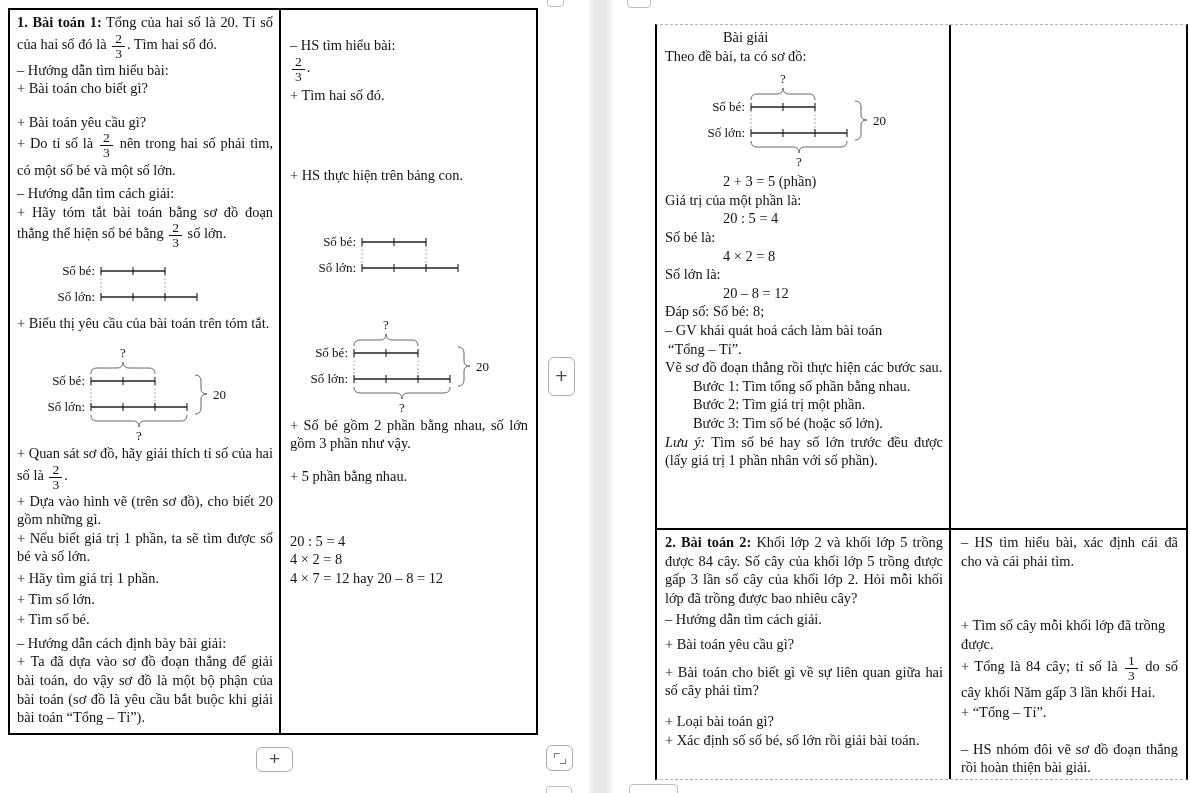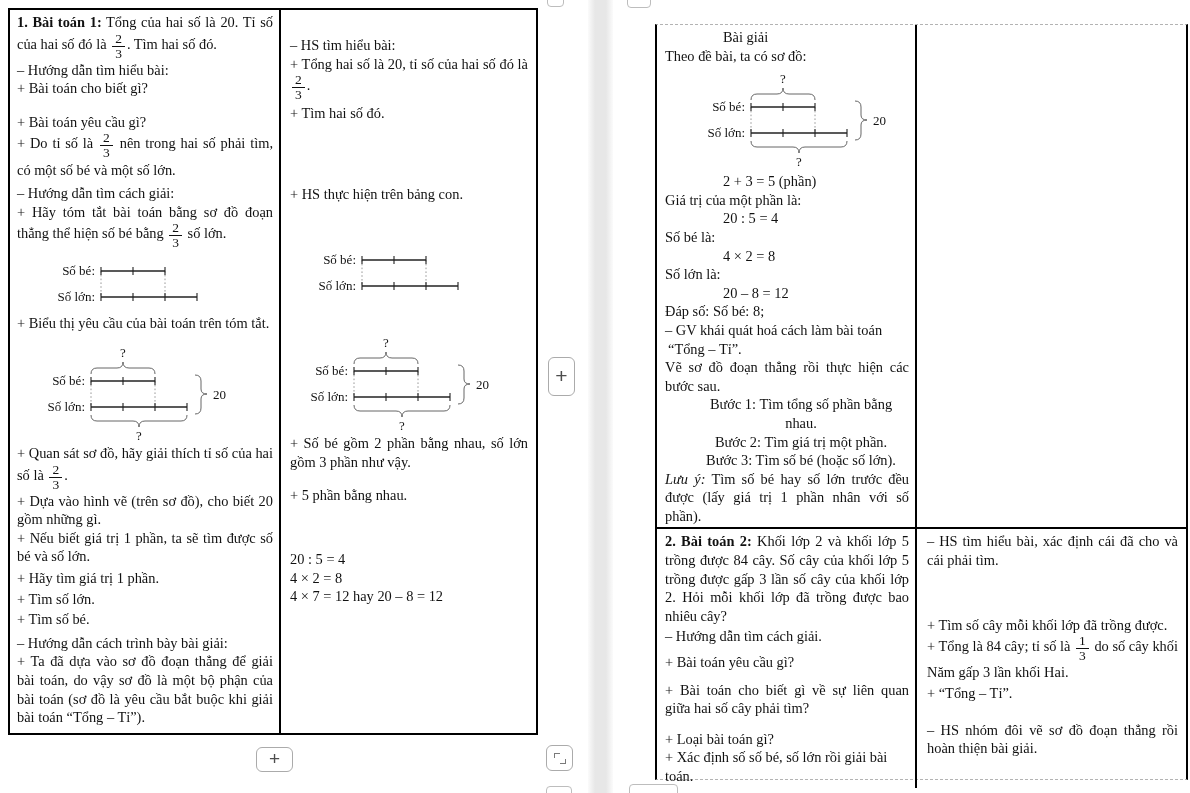--- a/index.html
+++ b/index.html
@@ -33,41 +33,41 @@
 
   
   .table2{
     position:absolute;left:42px;top:24px;width:533px;height:756px;box-sizing:border-box;
     border-left:2px solid #000;border-right:2px solid #000;
     border-top:1px dashed #b3b3b3;border-bottom:1px dashed #b3b3b3;
     display:flex;flex-direction:column;
   }
   .table2 .row1{height:529px;display:flex;box-sizing:border-box;border-bottom:2px solid #000;}
   .table2 .row2{flex:1;display:flex;box-sizing:border-box;}
-  .table2 .colL{width:260px;box-sizing:border-box;border-right:2px solid #000;
+  .table2 .colL{width:294px;box-sizing:border-box;border-right:2px solid #000;
     padding:3px 6px 2px 8px;overflow:hidden;}
   .table2 .colR{flex:1;box-sizing:border-box;padding:3px 8px 2px 10px;overflow:hidden;}
 
   
   .frac{display:inline-block;vertical-align:-9px;text-align:center;line-height:1.04;
     margin:0 2px;font-size:13.5px;}
   .frac .fn{display:block;padding:0 3px 0;border-bottom:1px solid #111;}
   .frac .fd{display:block;padding:0 3px;}
 
   
   .diagwrap{line-height:0;}
   .dline{stroke:#222;stroke-width:1.4;fill:none;}
   .tick{stroke:#222;stroke-width:1.1;fill:none;}
   .dot{stroke:#9a9a9a;stroke-width:1;stroke-dasharray:1.6,2.2;fill:none;}
   .brace{stroke:#555;stroke-width:0.9;fill:none;}
   .dlab{font-size:13px;fill:#111;font-family:"Liberation Serif",serif;}
 
   
   .ind-eq{padding-left:58px;}
-  .ind-step{padding-left:28px;text-align:center;}
+  .ind-step{padding-left:28px;}
   .ind-ans{padding-left:56px;}
   .ind-title{padding-left:58px;}
 
   
   .fbtn{
     position:absolute;background:#fff;border:1px solid #ababab;border-radius:6px;
     box-sizing:border-box;display:flex;align-items:center;justify-content:center;
     font-family:"Liberation Sans",sans-serif;color:#4d4d4d;cursor:pointer;
   }
   .btn-insert{left:548px;top:357px;width:27px;height:39px;font-size:21px;font-weight:300;}
@@ -130,27 +130,27 @@
           <text class="dlab" x="180" y="52">20</text>
         </svg>
       </div>
 
       <p class="just"><span>+ Quan sát sơ đồ, hãy giải thích tỉ số của hai số là </span><span class="frac"><span class="fn">2</span><span class="fd">3</span></span><span>.</span></p>
       <p class="just">+ Dựa vào hình vẽ (trên sơ đồ), cho biết 20 gồm những gì.</p>
       <p class="just">+ Nếu biết giá trị 1 phần, ta sẽ tìm được số bé và số lớn.</p>
       <p style="margin-top:3px">+ Hãy tìm giá trị 1 phần.</p>
       <p style="margin-top:2px">+ Tìm số lớn.</p>
       <p style="margin-top:2px">+ Tìm số bé.</p>
-      <p style="margin-top:5px">– Hướng dẫn cách trình bày bài giải:</p>
+      <p style="margin-top:5px">– Hướng dẫn cách định bày bài giải:</p>
       <p class="just">+ Ta đã dựa vào sơ đồ đoạn thẳng để giải bài toán, do vậy sơ đồ là một bộ phận của bài toán (sơ đồ là yêu cầu bắt buộc khi giải bài toán “Tổng – Tỉ”).</p>
     </div>
 
     <div class="colR">
       <p style="margin-top:23px">– HS tìm hiểu bài:</p>
-      <p class="just"><span>+ Tổng hai số là 20, tỉ số của hai số đó là </span><span class="frac"><span class="fn">2</span><span class="fd">3</span></span><span>.</span></p>
+      <p class="just"><span class="frac"><span class="fn">2</span><span class="fd">3</span></span><span>.</span></p>
       <p style="margin-top:2px">+ Tìm hai số đó.</p>
       <p style="margin-top:62px">+ HS thực hiện trên bảng con.</p>
 
       <div class="diagwrap" style="margin:42px 0 0 14px">
         <svg width="213" height="54" viewBox="0 0 213 54">
           <text class="dlab" x="52" y="19" text-anchor="end">Số bé:</text>
           <text class="dlab" x="52" y="45" text-anchor="end">Số lớn:</text>
           <path class="dot" d="M58,15 V41 M122,15 V41"></path>
           <path class="dline" d="M58,15 H122"></path>
           <path class="tick" d="M58,11 V19 M90,11 V19 M122,11 V19"></path>

